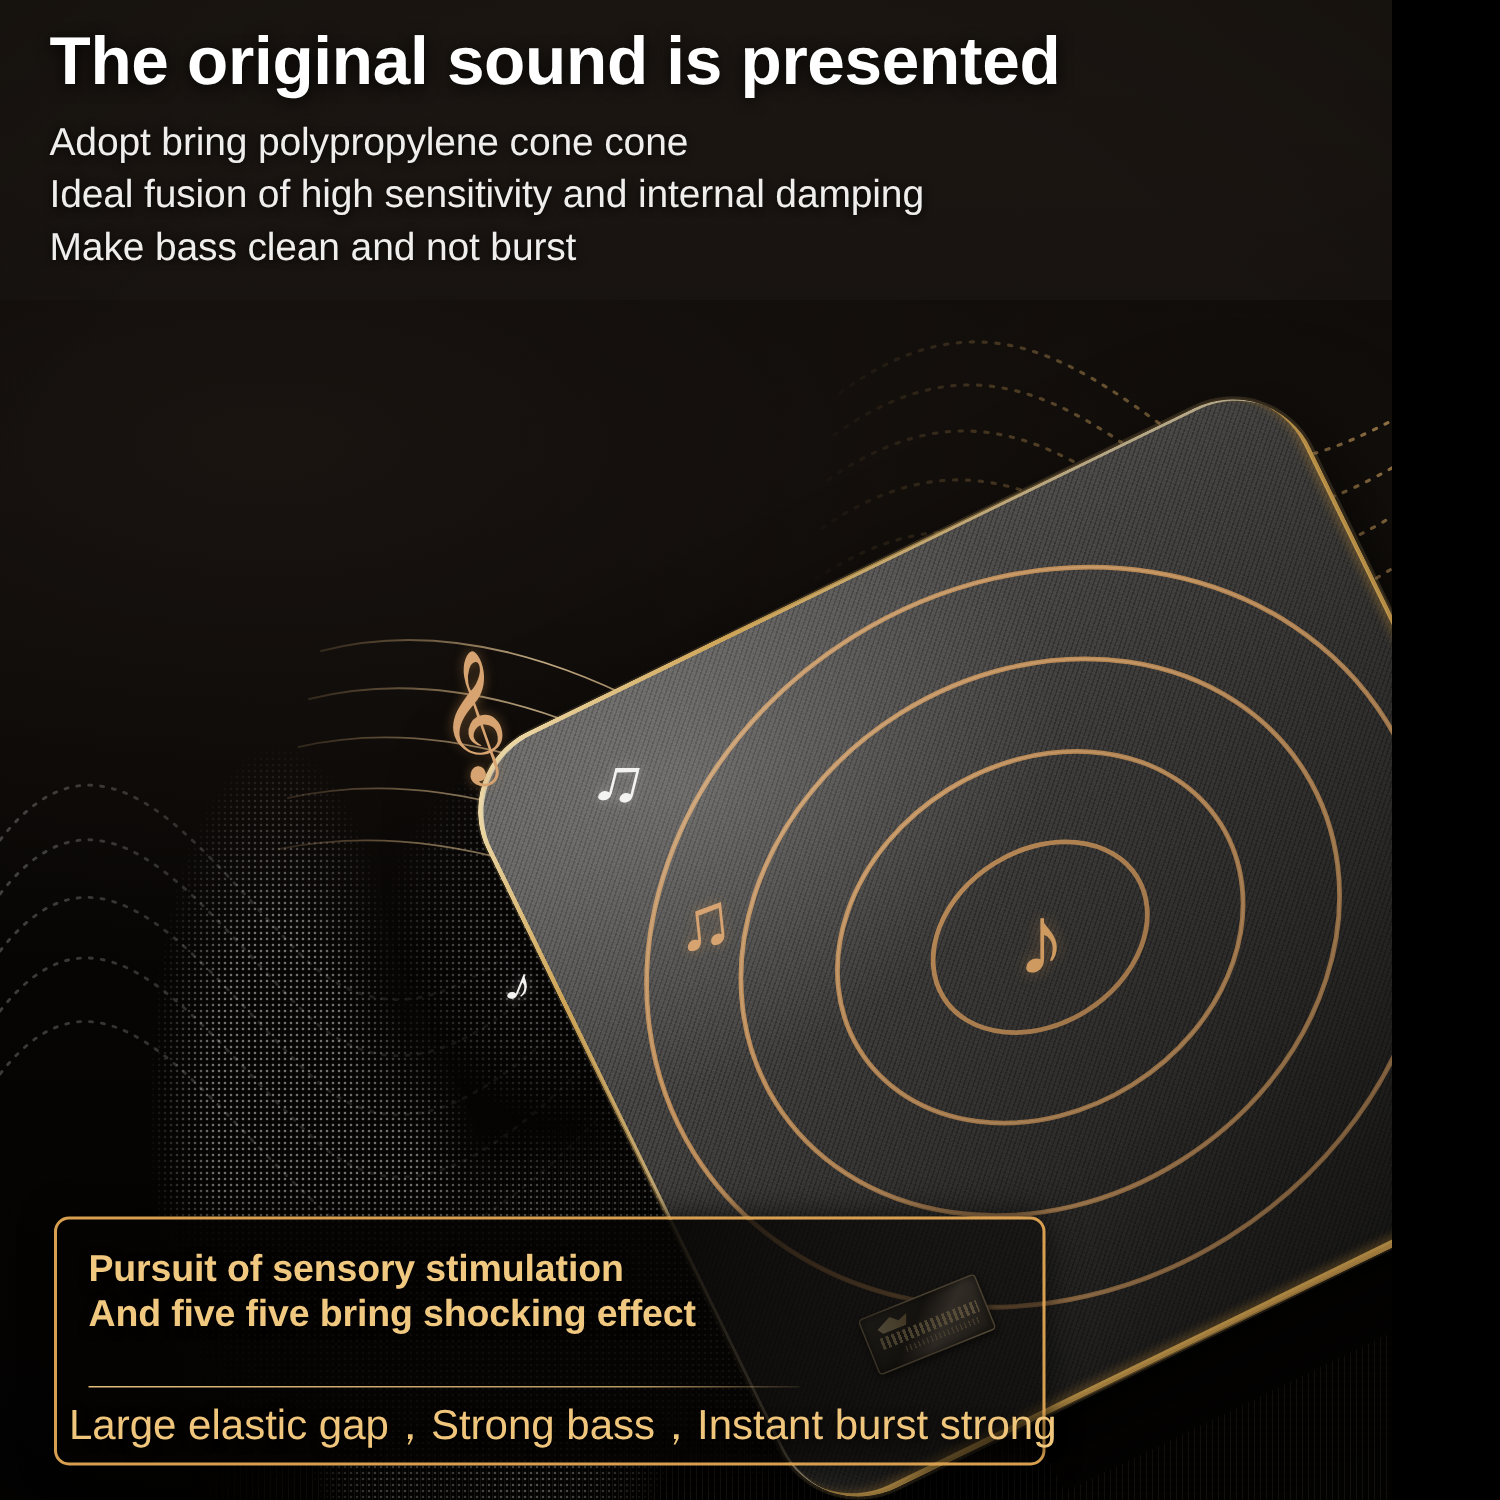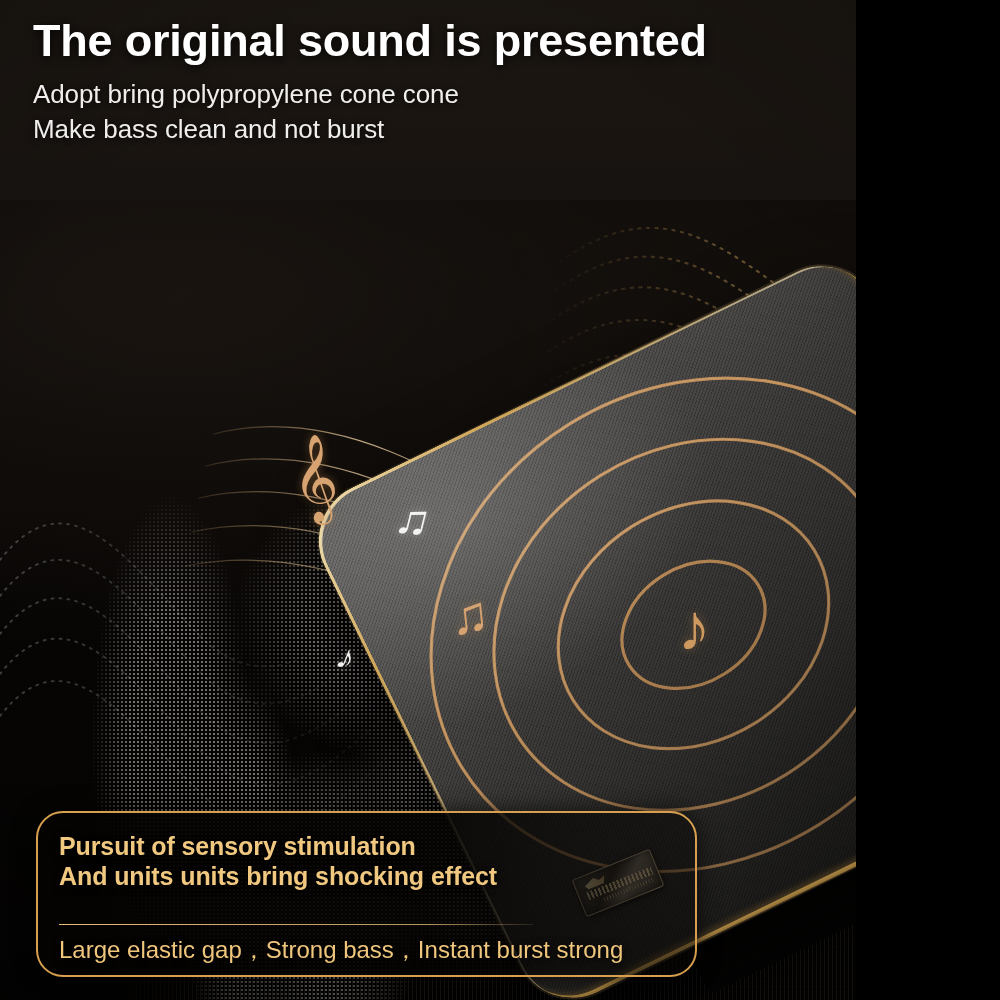--- a/index.html
+++ b/index.html
@@ -6,21 +6,21 @@
   * { margin:0; padding:0; box-sizing:border-box; }
   html,body { background:#000; }
   body {
     font-family:"Liberation Sans", sans-serif;
     -webkit-font-smoothing:antialiased;
   }
 
   
   #stage {
     position:relative;
-    width:856px; height:1000px;
+    width:928px; height:1000px;
     overflow:hidden;
     background:#0a0705;
   }
 
   
   .bg-top {
     position:absolute; left:0; top:0; width:1000px; height:208px;
     background:linear-gradient(180deg,#1b1611 0%,#1a1511 55%,#171310 100%);
   }
   .bg-bottom {
@@ -214,37 +214,37 @@
   .notes-layer svg { position:absolute; left:0; top:0; }
   .glyph { position:absolute; line-height:1; }
   .glyph.gold  { color:#d6a371; text-shadow:0 0 8px rgba(190,135,75,.5); }
   .glyph.white { color:#f3f3f1; text-shadow:0 0 8px rgba(255,255,255,.35); }
 
   
   #callout {
     position:absolute; left:36px; top:811px;
     width:661px; height:166px;
     border:2px solid #d79f4f;
-    border-radius:27px;
+    border-radius:10px;
     background:linear-gradient(100deg, rgba(4,3,2,.94) 0%, rgba(5,4,3,.90) 58%, rgba(8,6,4,.42) 100%);
     box-shadow:0 0 22px rgba(0,0,0,.7);
   }
   .callout-head {
     position:absolute; left:21px; top:18px; right:14px;
     font-size:25px; font-weight:700; color:#f1c87f;
     line-height:30px; letter-spacing:-0.1px;
     text-shadow:0 2px 8px rgba(0,0,0,.85);
   }
   .callout-rule {
     position:absolute; left:21px; top:111px; width:474px; height:1px;
     background:linear-gradient(90deg, rgba(239,199,130,.95) 0%, rgba(239,199,130,.75) 78%, rgba(239,199,130,.1) 100%);
   }
   .callout-sub {
-    position:absolute; left:21px; top:122px; right:14px;
-    font-size:24px; font-weight:400; color:#f0c67c;
+    position:absolute; left:8px; top:122px; right:14px;
+    font-size:28px; font-weight:400; color:#f0c67c;
     line-height:30px; white-space:nowrap;
     text-shadow:0 2px 8px rgba(0,0,0,.9);
   }
 </style>
 </head>
 <body>
 
 <div id="stage">
 
   <div class="bg-top"></div>
@@ -355,26 +355,27 @@
       <span class="glyph gold" style="left: 450px; top: 589px; font-size: 52px; transform: rotate(-6deg);">♫</span>
       <span class="glyph white" style="left: 338px; top: 640px; font-size: 34px; transform: rotate(22deg);">♪</span>
     </div>
 
   <div class="bg-vignette"></div>
 
   <div class="header">
     <div class="headline">The original sound is presented</div>
     <div class="sublines">
       <div class="subline">Adopt bring polypropylene cone cone</div>
+      <div class="subline">Ideal fusion of high sensitivity and internal damping</div>
       <div class="subline">Make bass clean and not burst</div>
     </div>
   </div>
 
   <div id="callout">
     <div class="callout-head">
       <div>Pursuit of sensory stimulation</div>
-      <div>And units units bring shocking effect</div>
+      <div>And five five bring shocking effect</div>
     </div>
     <div class="callout-rule"></div>
     <div class="callout-sub">Large elastic gap，Strong bass，Instant burst strong</div>
   </div>
 
 </div>
 
 </body></html>

